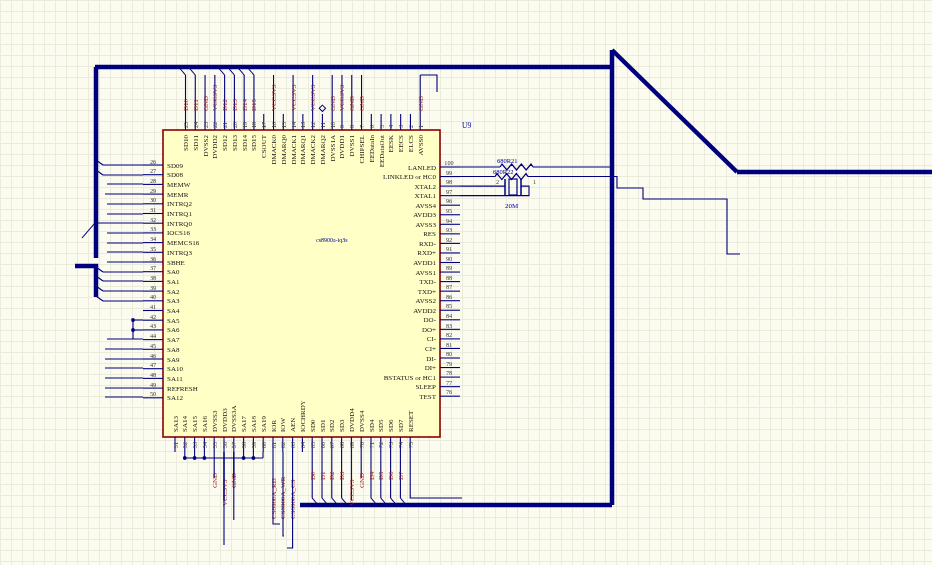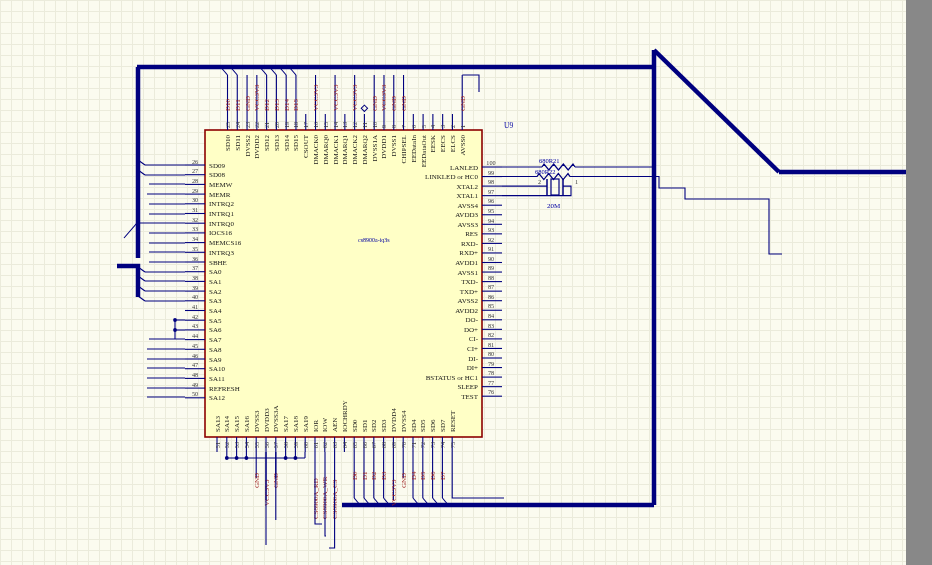--- a/index.html
+++ b/index.html
@@ -1,24 +1,23 @@
 <!DOCTYPE html>
 <html><head>
 <meta charset="utf-8">
 <style>
   html,body{margin:0;padding:0;background:#888;}
   #sheet{
-    position:relative;width:864px;height:565px;overflow:hidden;
+    position:relative;width:932px;height:565px;overflow:hidden;
     background-color:#fbfbef;
     background-image:
       linear-gradient(#ebebdb 1px, transparent 1px),
       linear-gradient(90deg, #ebebdb 1px, transparent 1px);
     background-size:11px 11px;
     font-family:"Liberation Serif", serif;
-    padding-left:42px;
   }
   svg text{font-family:"Liberation Serif", serif;}
 </style>
 </head>
 <body>
 
 <div id="sheet"><svg width="932" height="565">
       <polyline points="95,67 612,67" fill="none" stroke="#00007f" stroke-width="4.5"></polyline>
       <polyline points="612,50 612,505" fill="none" stroke="#00007f" stroke-width="4.5"></polyline>
       <polyline points="612,50 737,172" fill="none" stroke="#00007f" stroke-width="4.5"></polyline>

